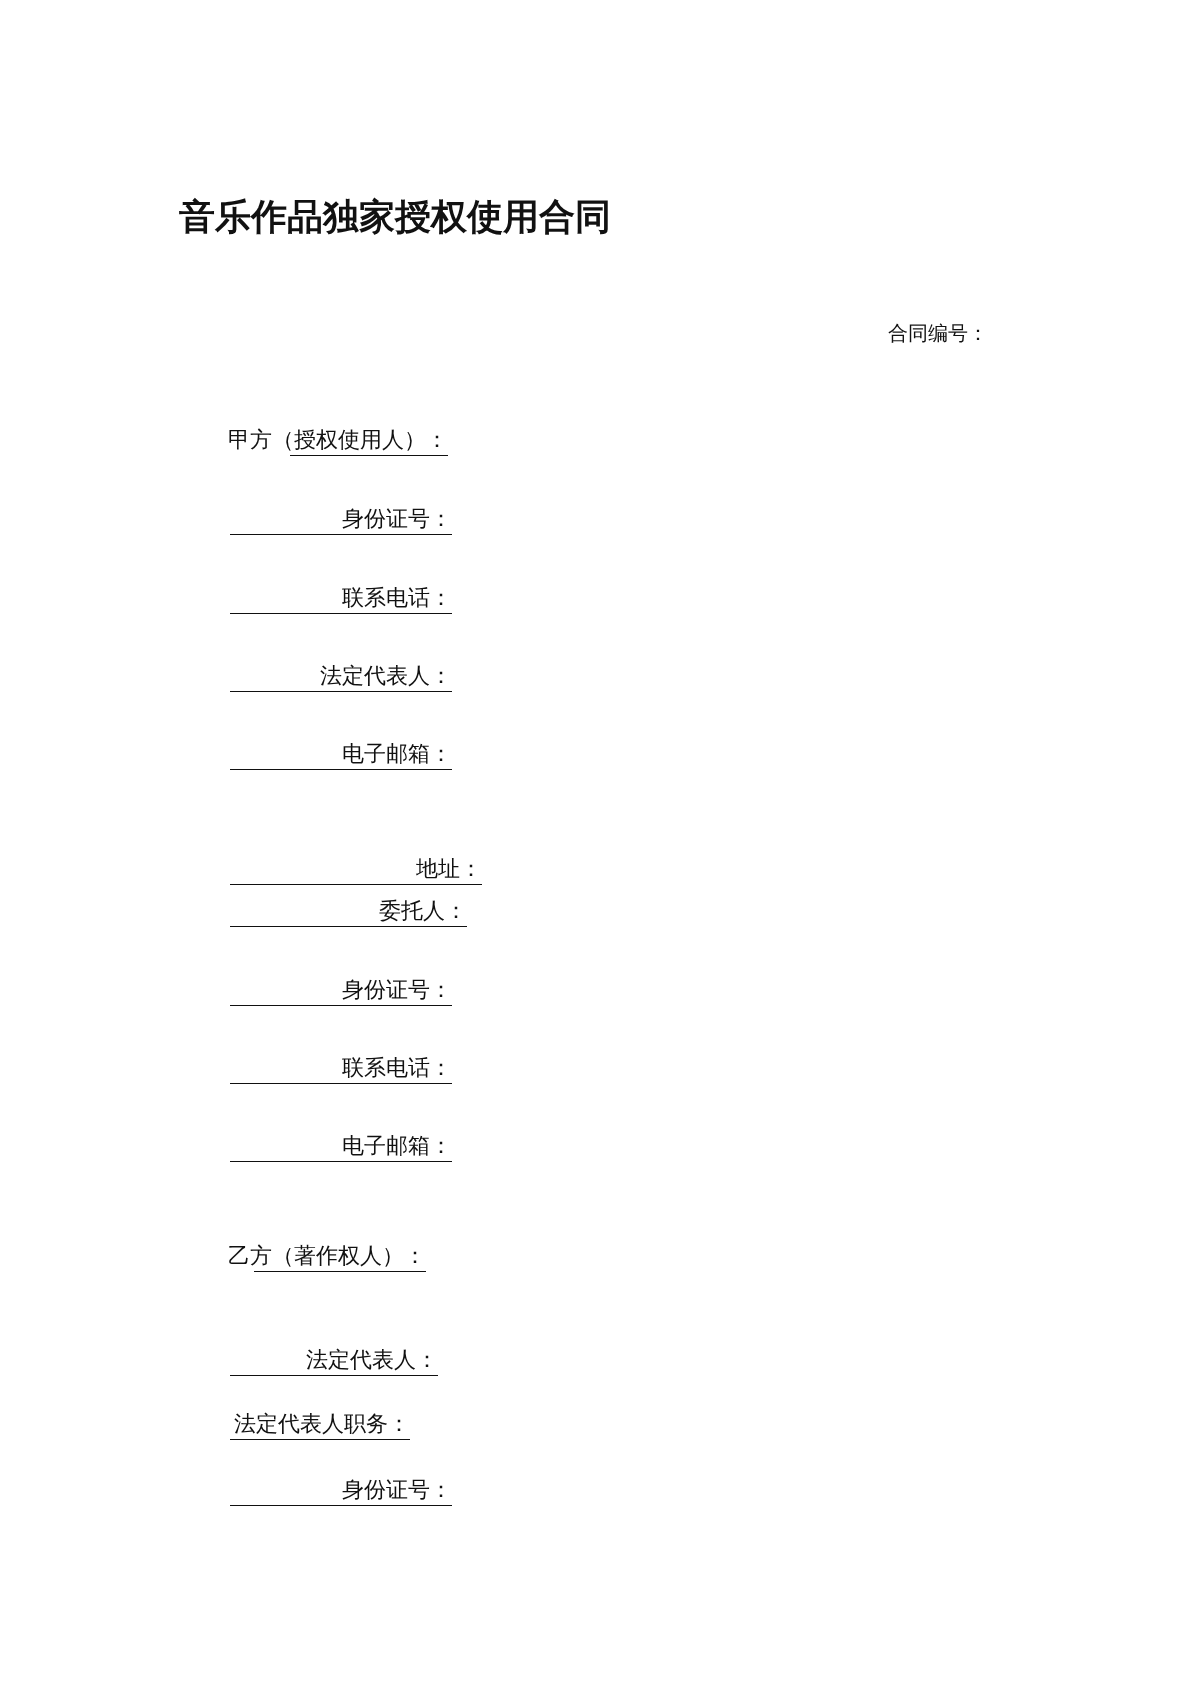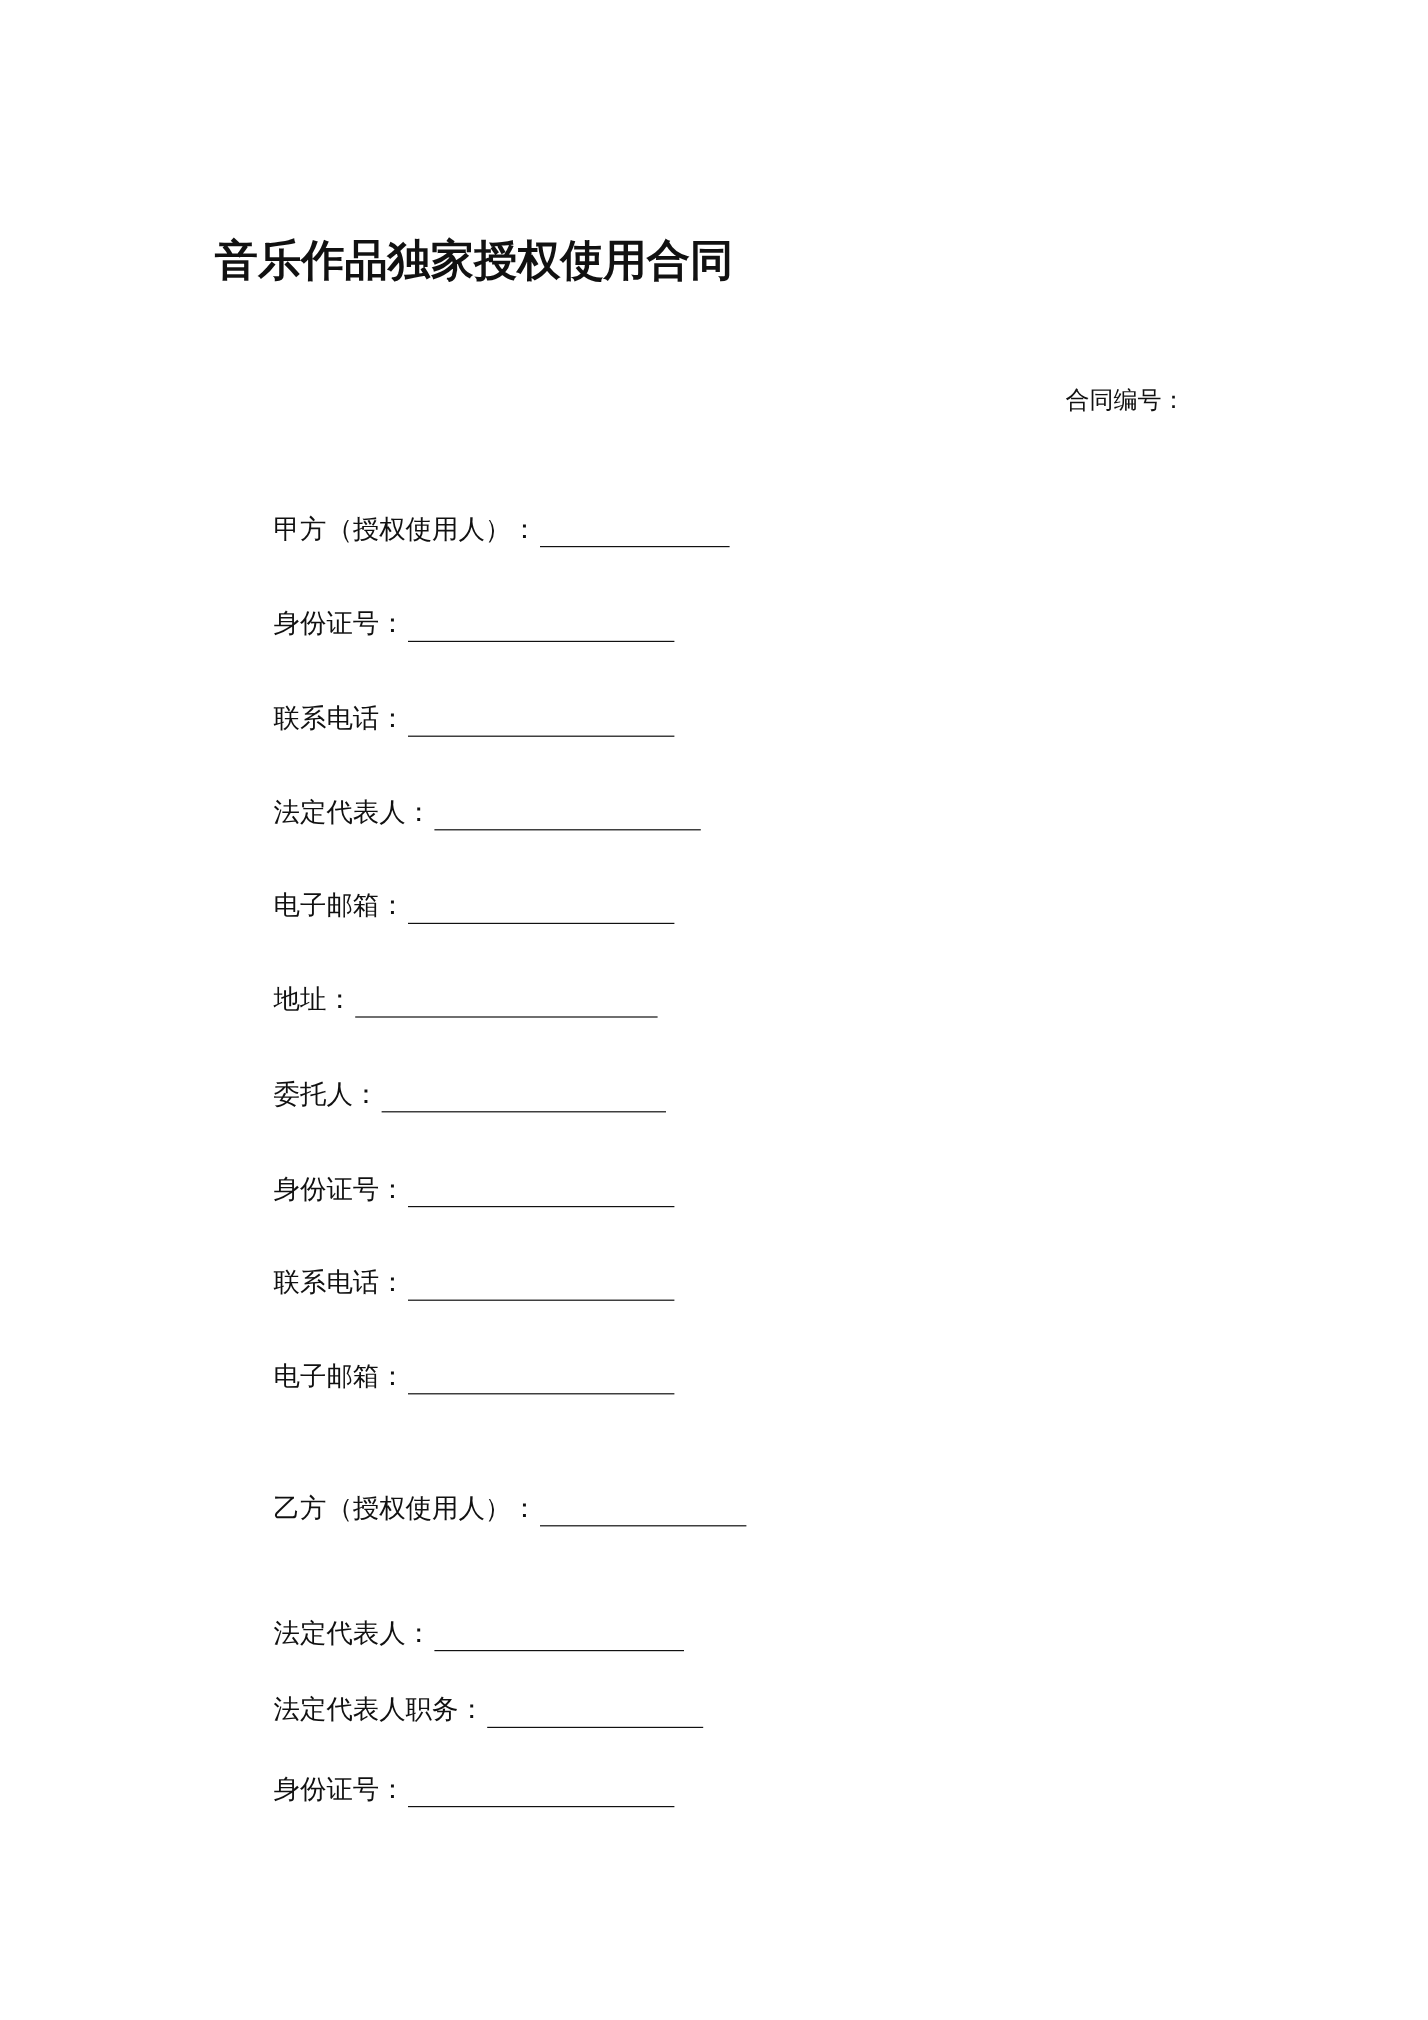--- a/index.html
+++ b/index.html
@@ -2,21 +2,21 @@
 <html><head>
 <meta charset="utf-8">
 <style>
   html, body { margin: 0; padding: 0; background: #ffffff; }
   body { width: 1190px; height: 1683px; position: relative; overflow: hidden;
          font-family: "DejaVu Sans", "Liberation Sans", sans-serif; color: #111111; }
   .title { position: absolute; left: 179px; top: 193px; font-size: 36px; font-weight: bold;
            letter-spacing: 0px; white-space: nowrap; }
   .contract-no { position: absolute; left: 888px; top: 320px; font-size: 20px; white-space: nowrap; }
   .row { position: absolute; left: 228px; height: 30px; display: flex; align-items: flex-end;
-         font-size: 22px; white-space: nowrap; }
+         font-size: 22px; white-space: nowrap; flex-direction: column; }
   .row .label { line-height: 28px; }
   .row .blank { display: inline-block; border-bottom: 1.5px solid #111111; height: 24px; margin-left: 2px; }
 </style>
 </head>
 <body>
 
 <div class="title">音乐作品独家授权使用合同</div>
 <div class="contract-no">合同编号：</div>
 
 <div class="row" style="top:426px">
@@ -32,21 +32,21 @@
   <span class="blank" style="width:222px"></span>
 </div>
 <div class="row" style="top:662px">
   <span class="label">法定代表人：</span>
   <span class="blank" style="width:222px"></span>
 </div>
 <div class="row" style="top:740px">
   <span class="label">电子邮箱：</span>
   <span class="blank" style="width:222px"></span>
 </div>
-<div class="row" style="top:818px">
+<div class="row" style="top:855px">
   <span class="label">地址：</span>
   <span class="blank" style="width:252px"></span>
 </div>
 <div class="row" style="top:897px">
   <span class="label">委托人：</span>
   <span class="blank" style="width:237px"></span>
 </div>
 <div class="row" style="top:976px">
   <span class="label">身份证号：</span>
   <span class="blank" style="width:222px"></span>
@@ -54,21 +54,21 @@
 <div class="row" style="top:1054px">
   <span class="label">联系电话：</span>
   <span class="blank" style="width:222px"></span>
 </div>
 <div class="row" style="top:1132px">
   <span class="label">电子邮箱：</span>
   <span class="blank" style="width:222px"></span>
 </div>
 
 <div class="row" style="top:1242px">
-  <span class="label">乙方（授权使用人）：</span>
+  <span class="label">乙方（著作权人）：</span>
   <span class="blank" style="width:172px"></span>
 </div>
 <div class="row" style="top:1346px">
   <span class="label">法定代表人：</span>
   <span class="blank" style="width:208px"></span>
 </div>
 <div class="row" style="top:1410px">
   <span class="label">法定代表人职务：</span>
   <span class="blank" style="width:180px"></span>
 </div>

